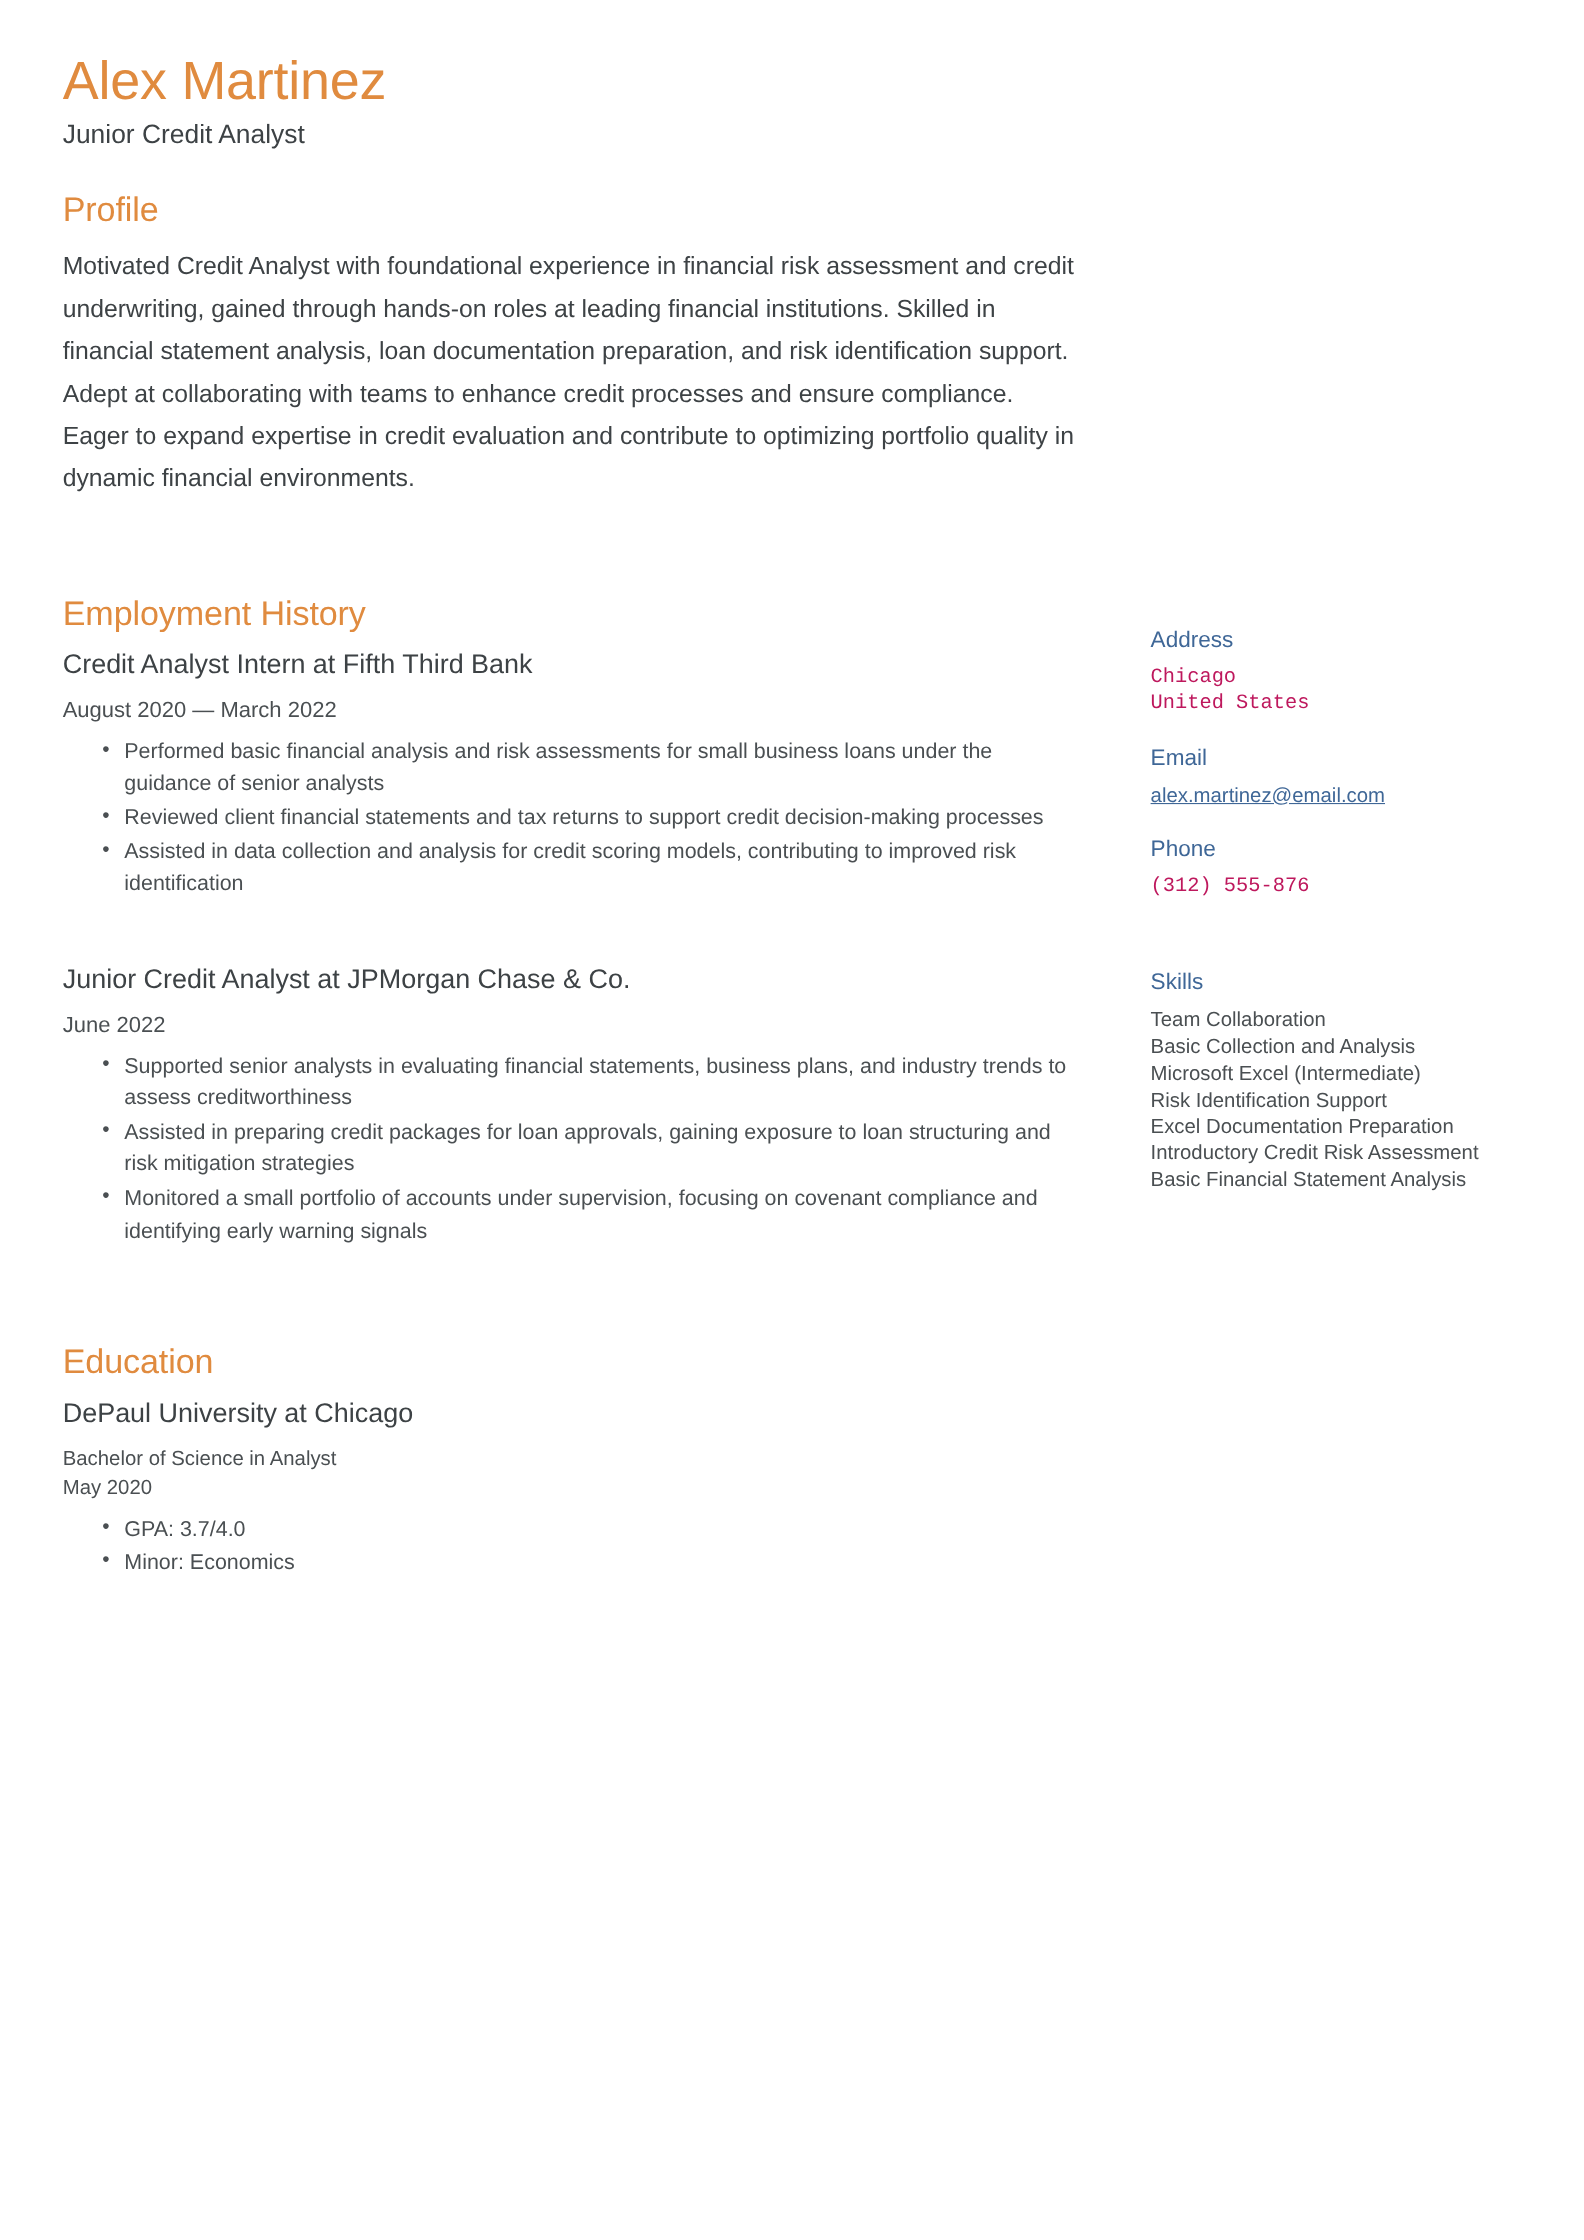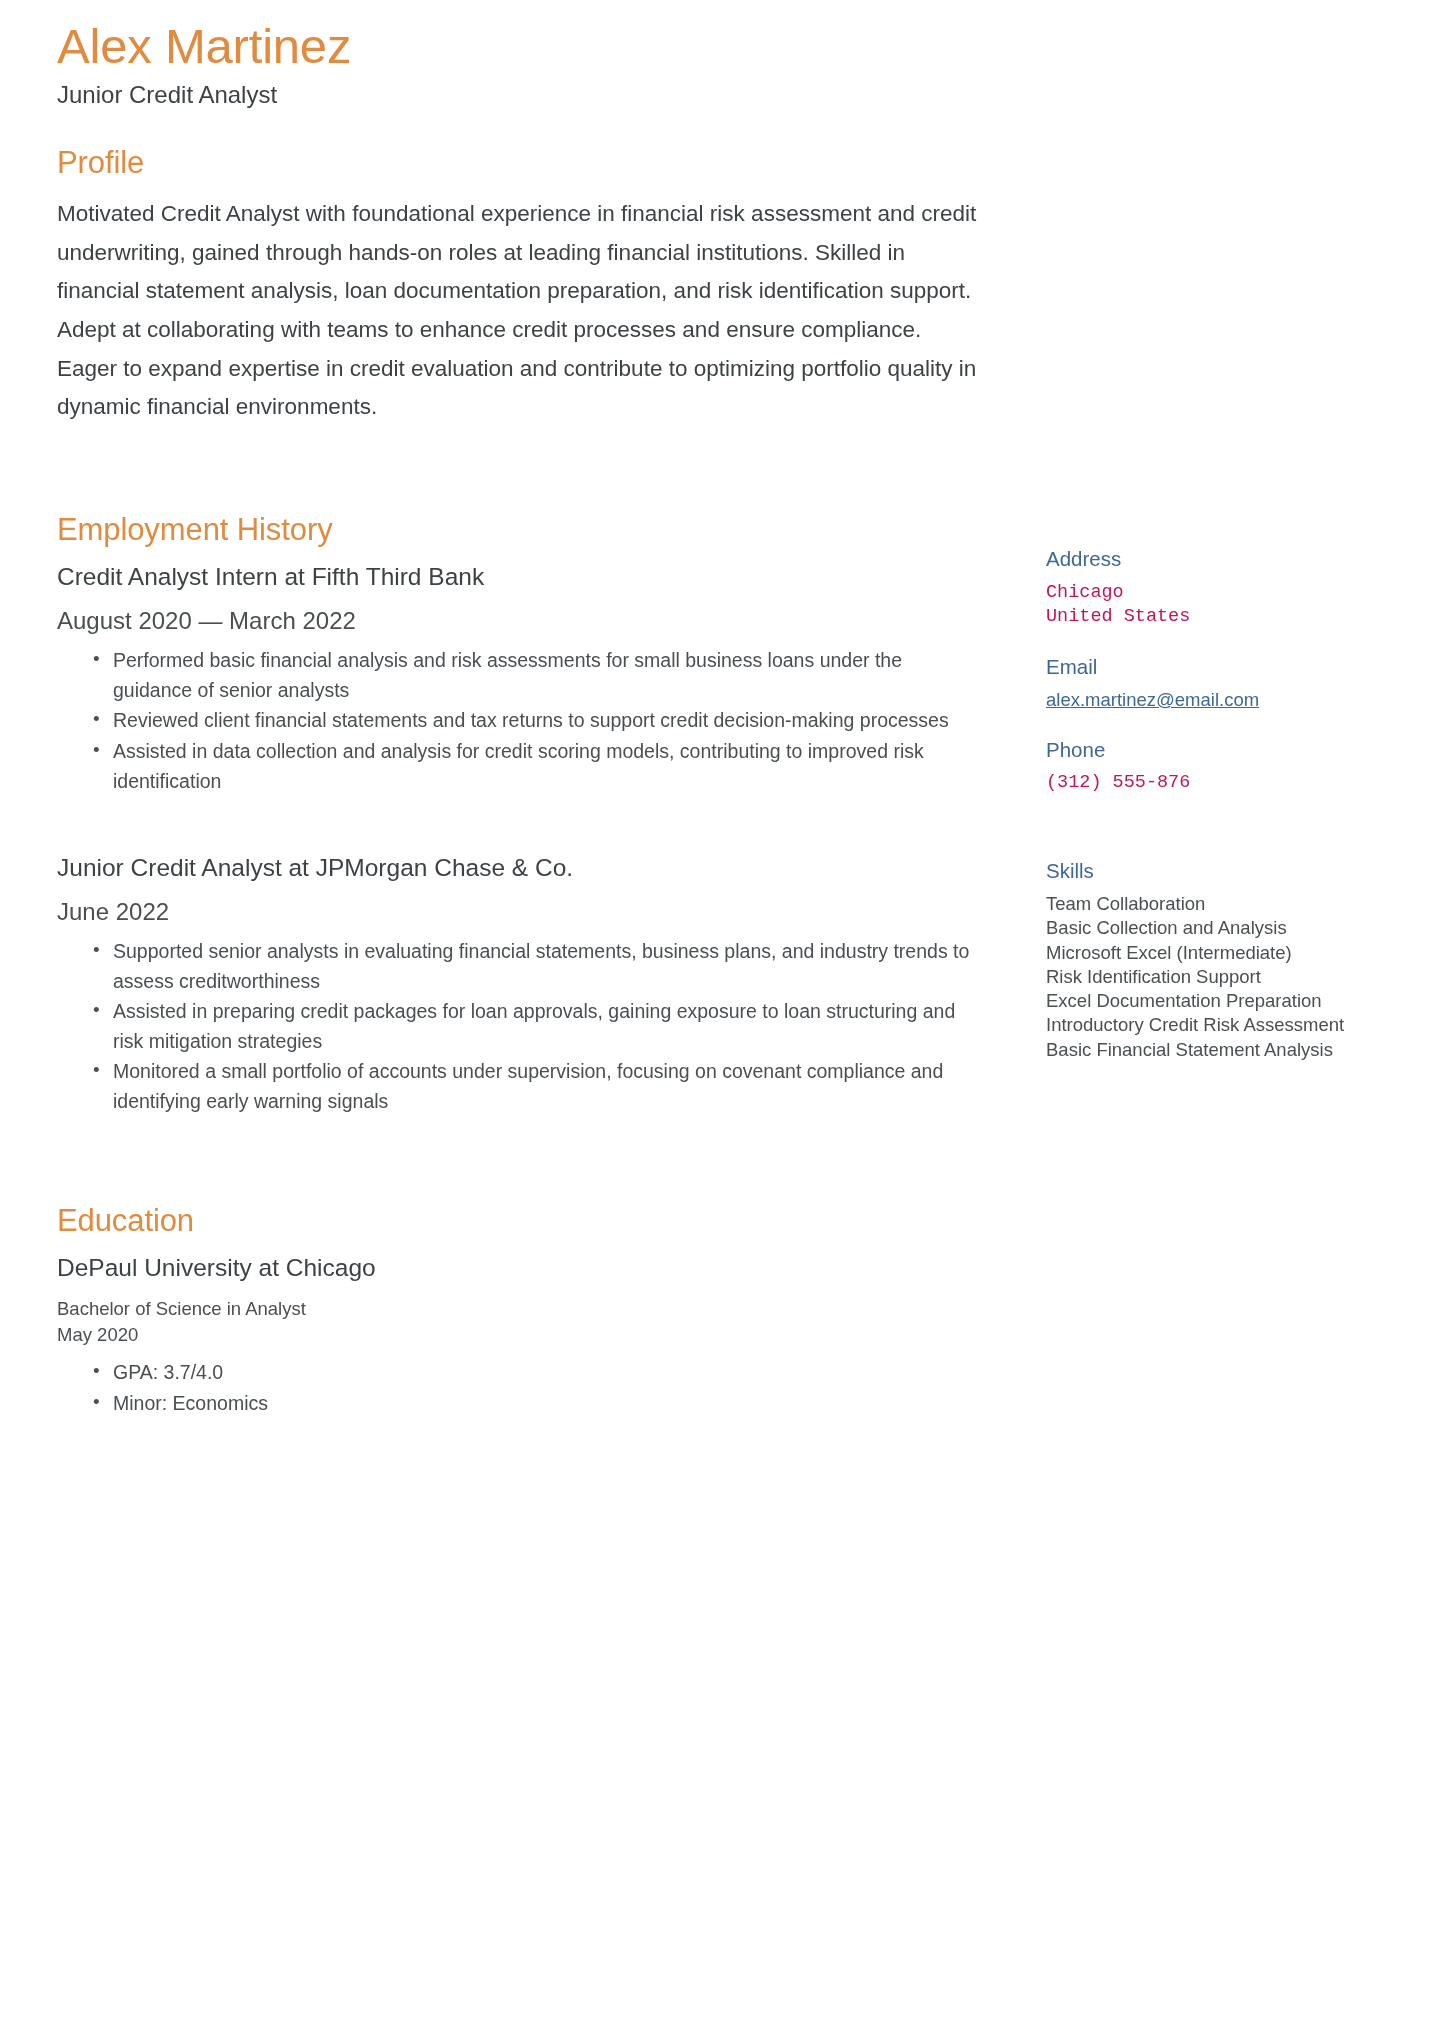--- a/index.html
+++ b/index.html
@@ -12,21 +12,21 @@
     height: 2036px;
     font-family: "Liberation Sans", "DejaVu Sans", sans-serif;
     color: #3d4245;
     -webkit-font-smoothing: antialiased;
   }
   .page {
     position: relative;
     width: 1440px;
     height: 2036px;
     box-sizing: border-box;
-    padding: 20px 50px 0 57px;
+    padding: 48px 50px 0 57px;
     background: #ffffff;
     overflow: hidden;
   }
 
   
   .header { margin: 0 0 34px 0; }
   .name {
     font-size: 49px;
     font-weight: 400;
     line-height: 1.08;
@@ -77,21 +77,21 @@
 
   .job { margin-bottom: 0; }
   .job-title {
     font-size: 24.5px;
     font-weight: 400;
     color: #3d4245;
     line-height: 1.25;
     margin: 0 0 12px 0;
   }
   .job-date {
-    font-size: 24px;
+    font-size: 20px;
     color: #4a4f52;
     line-height: 1.3;
     margin: 0 0 10px 0;
   }
   ul.bullets {
     margin: 0;
     padding: 0 0 0 36px;
     list-style: none;
   }
   ul.bullets li {

